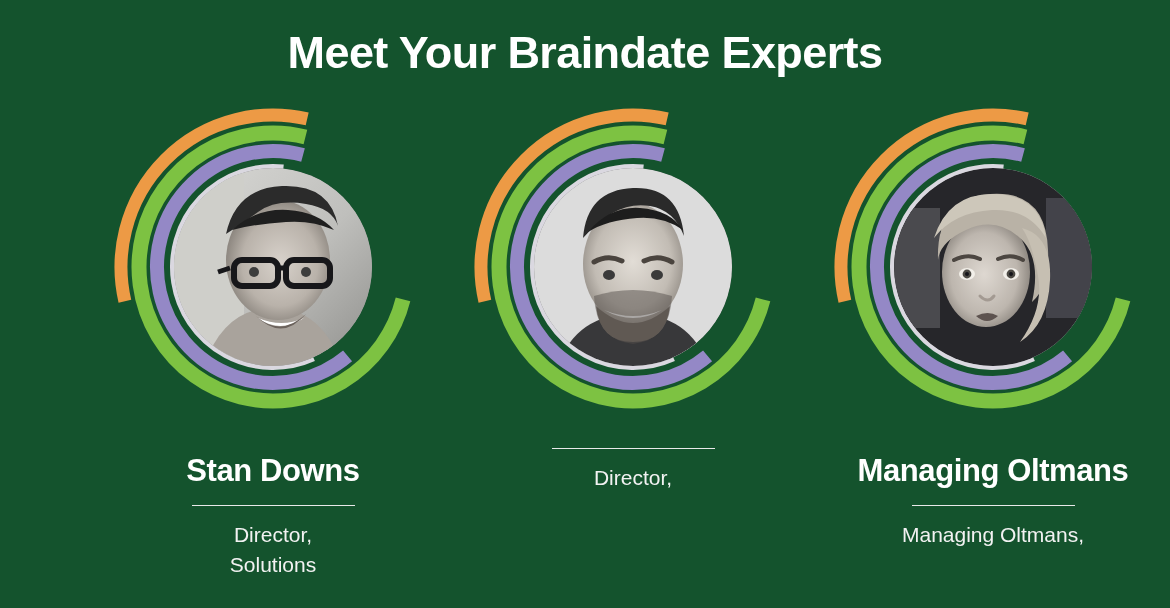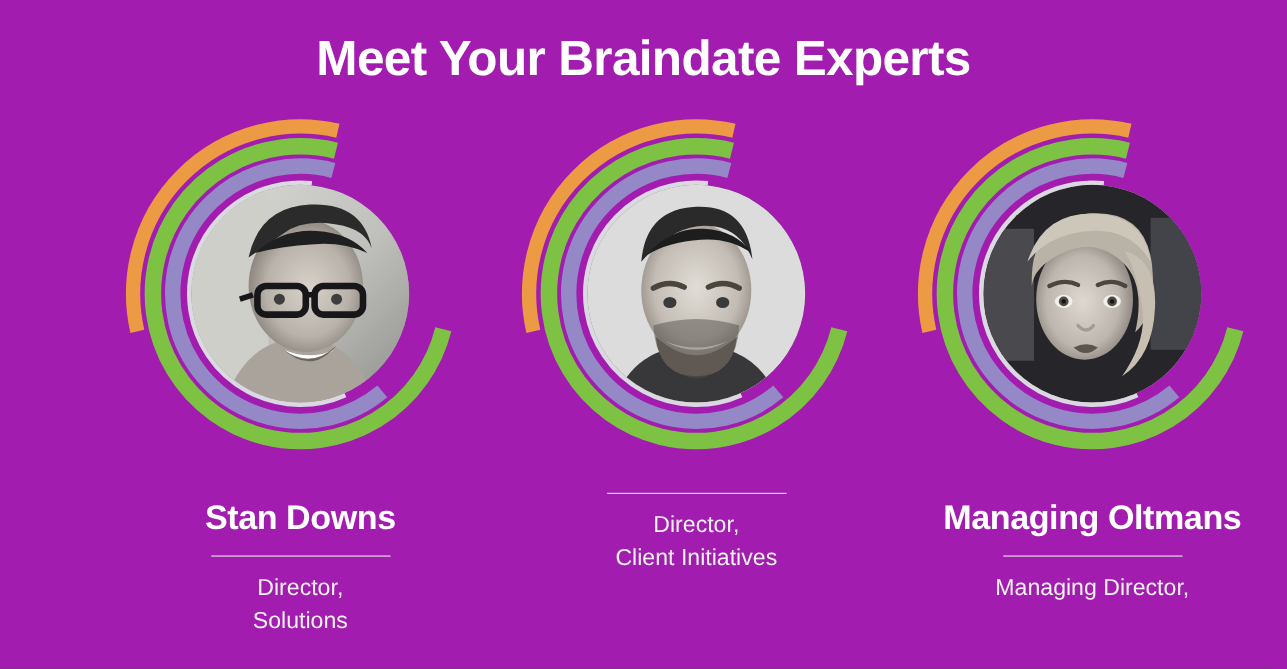--- a/index.html
+++ b/index.html
@@ -15,21 +15,21 @@
     background: #535353;
     font-family: "Liberation Sans", sans-serif;
     color: #ffffff;
     position: relative;
   }
 
   .page {
     width: 1170px;
     height: 608px;
     position: relative;
-    background: #a21caf;
+    background: #14532d;
   }
 
   
   .page-title {
     position: absolute;
     top: 26px;
     left: 0;
     width: 1170px;
     text-align: center;
     font-size: 45px;
@@ -218,21 +218,20 @@
               <ellipse cx="123" cy="107" rx="6" ry="5" fill="#3a3a3a"></ellipse>
               <path d="M62 138 q37 34 74 0 q-4 36 -37 36 q-33 0 -37 -36 Z" fill="#6a625b"></path>
               <path d="M70 142 q29 16 58 0 q-29 12 -58 0 Z" fill="#ffffff"></path>
               <path d="M60 128 q39 -12 78 0 q-2 44 -39 48 q-37 -4 -39 -48 Z" fill="#55504b" opacity="0.5"></path>
             </g>
           </svg>
         </div>
       </div>
       <div class="name-rule"></div>
       <div class="expert-role">Director,</div>
-      <div class="expert-role">Client Initiatives</div>
     </div>
 
     <div class="expert-card">
       <div class="ring-wrap">
         <svg class="ring-svg" viewBox="0 0 330 330">
           <g class="ring-arcs">
               <path d="M 199.19256026026747 16.89575015264424 A 152 152 0 0 0 16.89575015264424 199.19256026026747" fill="none" stroke="#ED9A45" stroke-width="13" stroke-linecap="butt"></path>
               <path d="M 197.4175340103555 34.98037267901648 A 134 134 0 1 0 295.01962732098355 197.4175340103555" fill="none" stroke="#7DC242" stroke-width="15" stroke-linecap="butt"></path>
               <path d="M 195.02300923189242 52.952604150468076 A 116 116 0 1 0 239.56336272363853 253.86115540180145" fill="none" stroke="#9488C6" stroke-width="14" stroke-linecap="butt"></path>
               <path d="M 175.03473247369473 69.52589804464577 A 96 96 0 1 0 204.04671773527684 252.7003639336897" fill="none" stroke="#DAD8E0" stroke-width="14" stroke-linecap="butt"></path>
@@ -267,17 +266,17 @@
               <circle cx="73" cy="106" r="2" fill="#15151a"></circle>
               <circle cx="117" cy="106" r="2" fill="#15151a"></circle>
               <path d="M82 148 q12 -6 22 0 q-11 10 -22 0 Z" fill="#5d534f"></path>
               <path d="M86 128 q8 8 14 0" stroke="#a39a92" stroke-width="3" fill="none" stroke-linecap="round"></path>
             </g>
           </svg>
         </div>
       </div>
       <div class="expert-name">Managing Oltmans</div>
       <div class="name-rule"></div>
-      <div class="expert-role">Managing Director,</div>
+      <div class="expert-role">Managing Oltmans,</div>
     </div>
 
   </div>
 </div>
 
 </body></html>

